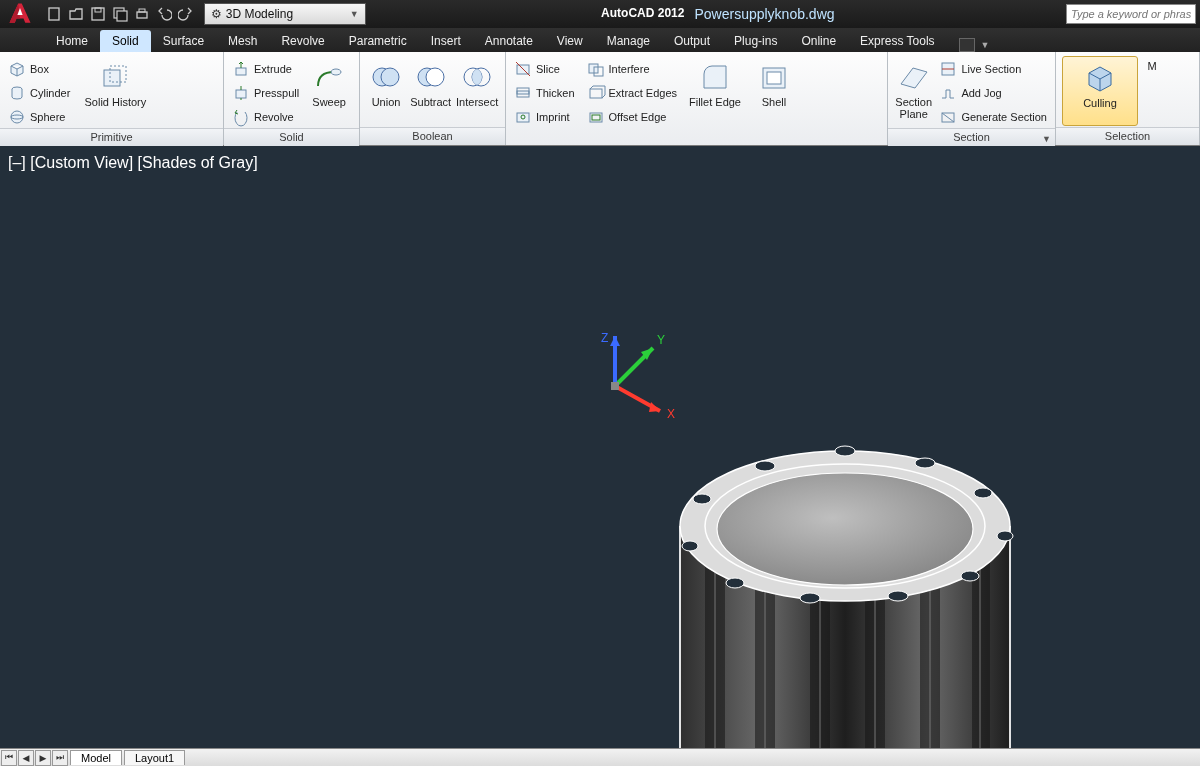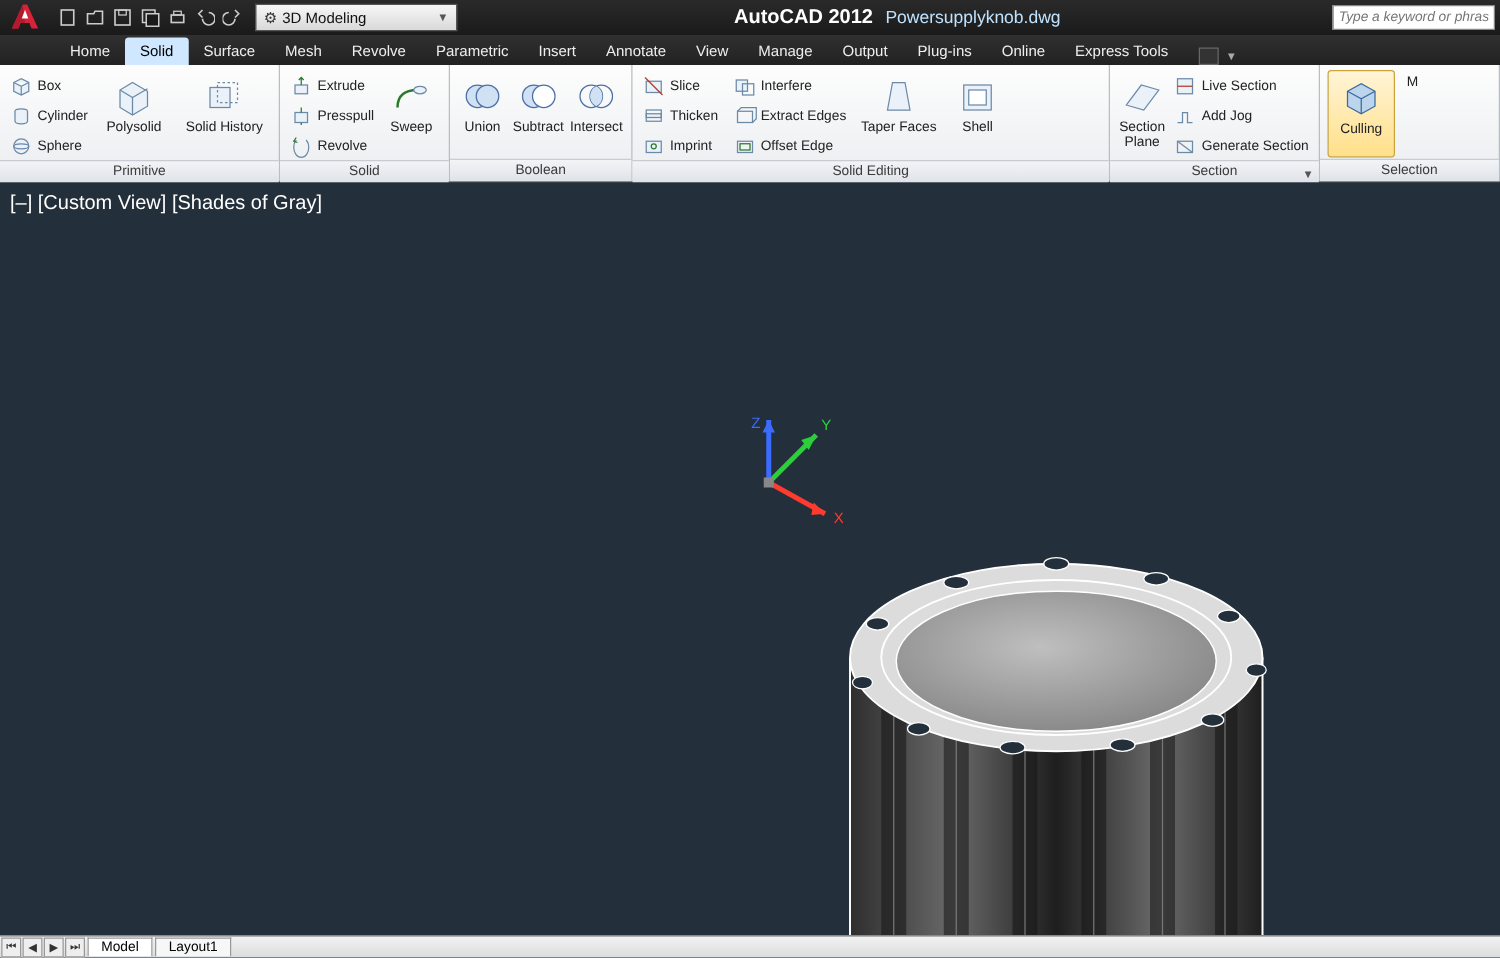--- a/index.html
+++ b/index.html
@@ -10,21 +10,21 @@
   .logo { width: 40px; height: 28px; display: flex; align-items: center; justify-content: center; }
   .logo svg { width: 28px; height: 28px; }
   .qat { display: flex; align-items: center; gap: 2px; padding: 0 4px; }
   .qat .qbtn { width: 20px; height: 20px; display: flex; align-items: center; justify-content: center; cursor: pointer; }
   .qat .qbtn svg { width: 16px; height: 16px; stroke: #ccc; fill: none; }
   .workspace { margin-left: 4px; height: 22px; background: linear-gradient(#f7f7f7,#d9d9d9); border: 1px solid #555; display: flex; align-items: center; padding: 0 6px; gap: 4px; cursor: pointer; }
   .workspace span.gear { font-size: 12px; color: #333; }
   .workspace .label { color: #111; font-size: 12px; min-width: 120px; }
   .workspace .dd { color: #555; font-size: 9px; }
   .titlecenter { flex: 1 1 auto; display: flex; justify-content: center; gap: 10px; }
-  .titlecenter .app { color: #fff; font-weight: 600; font-size: 16px; }
+  .titlecenter .app { color: #fff; font-weight: 600; font-size: 12px; }
   .titlecenter .file { color: #bfe3ff; font-size: 14px; text-align: center; }
   .searchwrap { width: 130px; height: 20px; background: #fff; border: 1px solid #888; display: flex; align-items: center; padding: 0 4px; margin-right: 4px; }
   .searchwrap input { border: none; outline: none; font-size: 11px; width: 100%; color: #666; font-style: italic; }
 
   
   .menutabs { height: 24px; background: linear-gradient(#303030,#222); display: flex; align-items: flex-end; padding-left: 44px; gap: 0; color: #eee; font-size: 12px; }
   .menutabs .tab { padding: 4px 12px; cursor: pointer; }
   .menutabs .tab.active { background: #cfe7ff; color: #000; border-top-left-radius: 3px; border-top-right-radius: 3px; }
   .menutabs .endicons { margin-left: 12px; display: flex; gap: 6px; align-items: center; }
   .menutabs .endicons .ei { width: 16px; height: 14px; border: 1px solid #666; background: #333; cursor: pointer; }
@@ -181,29 +181,20 @@
         <div class="rowbtn">
           <span class="ic">
               <svg viewBox="0 0 18 18">
                 <circle cx="9" cy="9" r="6" stroke="#6b8aa8" fill="#eaf1f8"></circle>
                 <ellipse cx="9" cy="9" rx="6" ry="2" stroke="#6b8aa8" fill="none"></ellipse>
               </svg>
             </span>
           <span class="lbl">Sphere</span>
         </div>
       </div>
-      <div class="bigbtn">
-        <span class="ic">
-            <svg viewBox="0 0 34 34">
-              <path d="M6 26V12l10-6 12 7v12l-12 7z" stroke="#6b8aa8" fill="#eaf1f8"></path>
-              <path d="M6 12l10 6 12-7M16 18v14" stroke="#6b8aa8" fill="none"></path>
-            </svg>
-          </span>
-        <span class="lbl">Polysolid</span>
-      </div>
       <div class="bigbtn" style="width:78px">
         <span class="ic">
             <svg viewBox="0 0 34 34">
               <rect x="6" y="10" width="16" height="16" stroke="#6b8aa8" fill="#eaf1f8"></rect>
               <rect x="12" y="6" width="16" height="16" stroke="#6b8aa8" fill="none" stroke-dasharray="2 2"></rect>
             </svg>
           </span>
         <span class="lbl">Solid History</span>
       </div>
     </div>
@@ -341,39 +332,38 @@
         <div class="rowbtn">
             <span class="ic">
               <svg viewBox="0 0 18 18">
                 <rect x="3" y="5" width="12" height="9" stroke="#6b8aa8" fill="none"></rect>
                 <rect x="5" y="7" width="8" height="5" stroke="#2a7a2a" fill="none"></rect>
               </svg>
             </span>
             <span class="lbl">Offset Edge</span>
           </div>
       </div>
-      <div class="bigbtn" style="width:72px">
-        <span class="ic">
-            <svg viewBox="0 0 34 34">
-              <path d="M8 28L12 6h10l4 22z" stroke="#6b8aa8" fill="#eaf1f8"></path>
-            </svg>
-          </span>
-        <span class="lbl">Taper Faces</span>
+      <div class="bigbtn">
+        <span class="ic">
+            <svg viewBox="0 0 34 34">
+              <path d="M6 28V14a8 8 0 0 1 8-8h14v22z" stroke="#6b8aa8" fill="#eaf1f8"></path>
+            </svg>
+          </span>
+        <span class="lbl">Fillet Edge</span>
       </div>
       <div class="bigbtn" style="width:46px">
         <span class="ic">
             <svg viewBox="0 0 34 34">
               <rect x="6" y="8" width="22" height="20" stroke="#6b8aa8" fill="#eaf1f8"></rect>
               <rect x="10" y="12" width="14" height="12" stroke="#6b8aa8" fill="#fff"></rect>
             </svg>
           </span>
         <span class="lbl">Shell</span>
       </div>
     </div>
-    <div class="caption">Solid Editing</div>
   </div>
 
   <div class="panel" style="width:168px">
     <div class="body">
       <div class="bigbtn" style="width:52px">
         <span class="ic">
             <svg viewBox="0 0 34 34">
               <path d="M4 24l12-16 14 4-12 16z" stroke="#6b8aa8" fill="#eaf1f8"></path>
             </svg>
           </span>
@@ -407,21 +397,21 @@
             </span>
             <span class="lbl">Generate Section</span>
           </div>
       </div>
     </div>
     <div class="caption"><span>Section</span><span class="dd">▼</span></div>
   </div>
 
   <div class="panel" style="flex:1 1 auto">
     <div class="body">
-      <div class="bigbtn highlight" style="width:54px">
+      <div class="bigbtn highlight" style="width:76px">
         <span class="ic">
             <svg viewBox="0 0 34 34">
               <path d="M6 12l11-6 11 6v12l-11 6-11-6z" stroke="#3a6a9e" fill="#bcd5ec"></path>
               <path d="M6 12l11 6 11-6M17 18v12" stroke="#3a6a9e" fill="none"></path>
             </svg>
           </span>
         <span class="lbl">Culling</span>
       </div>
       <div class="bigbtn" style="width:20px">
         <span class="lbl">M</span>

